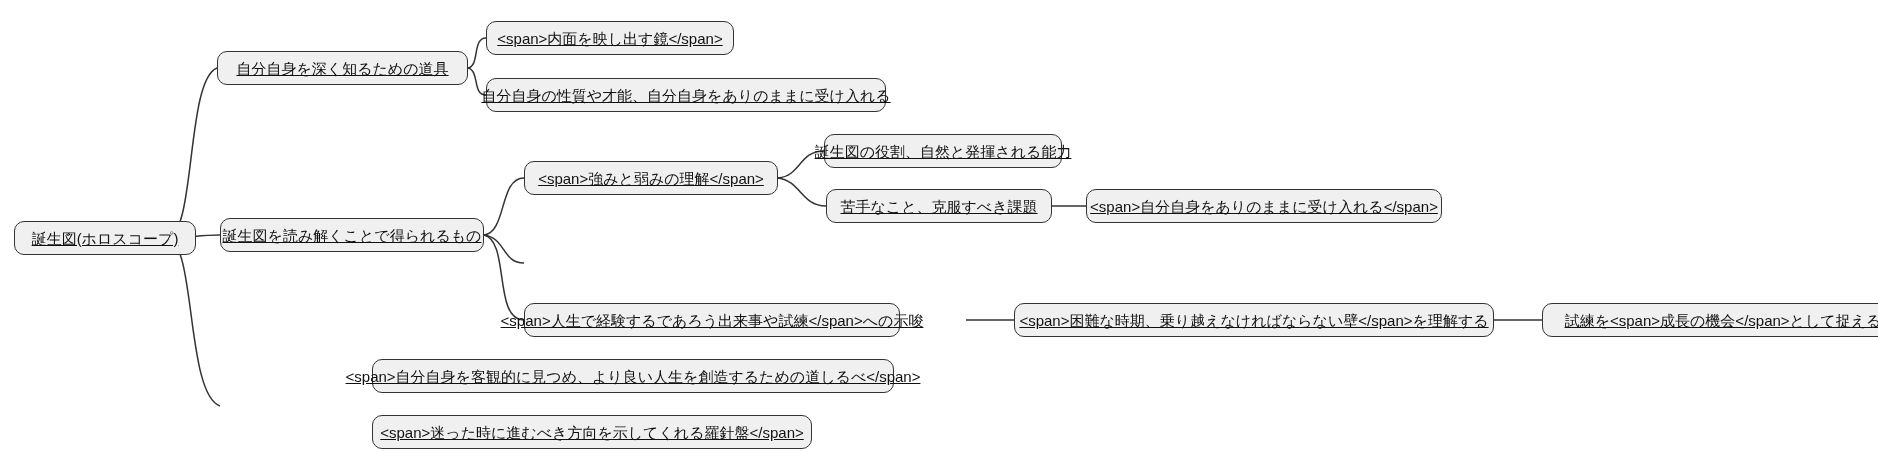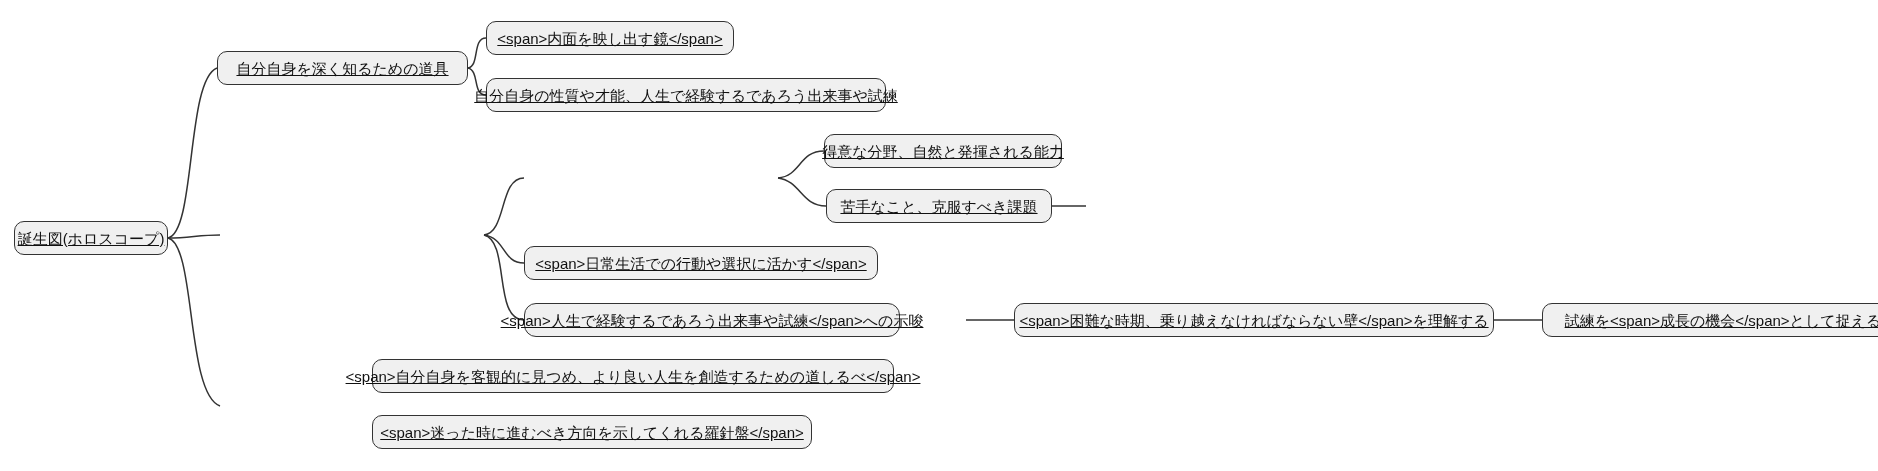--- a/index.html
+++ b/index.html
@@ -58,38 +58,40 @@
     <path d="M 484 235 C 507 232, 499 178, 524 178"></path>
     <path d="M 484 235 C 506 238, 502 263, 524 263"></path>
     <path d="M 484 235 C 510 241, 493 320, 524 320"></path>
     <path d="M 778 178 C 801 176, 799 151, 824 151"></path>
     <path d="M 778 178 C 801 181, 801 206, 826 206"></path>
     <path d="M 1040 206 C 1056 206, 1070 206, 1086 206"></path>
     <path d="M 966 320 C 982 320, 998 320, 1014 320"></path>
     <path d="M 1494 320 C 1510 320, 1526 320, 1542 320"></path>
   </svg>
 
-  <div class="node" style="left:14px; top:221px; width:154px;">誕生図(ホロスコープ)</div>
+  <div class="node" style="left:14px; top:221px; width:182px;">誕生図(ホロスコープ)</div>
 
   <div class="node" style="left:217px; top:51px; width:251px;">自分自身を深く知るための道具</div>
 
   <div class="node" style="left:486px; top:21px; width:248px;">&lt;span&gt;内面を映し出す鏡&lt;/span&gt;</div>
 
-  <div class="node" style="left:486px; top:78px; width:400px;">自分自身の性質や才能、人生で経験するであろう出来事や試練</div>
+  <div class="node" style="left:486px; top:78px; width:400px;">自分自身の性質や才能、自分自身をありのままに受け入れる</div>
 
+  <div class="node" style="left:220px; top:218px; width:264px;">誕生図を読み解くことで得られるもの</div>
 
+  <div class="node" style="left:524px; top:161px; width:254px;">&lt;span&gt;強みと弱みの理解&lt;/span&gt;</div>
 
-  <div class="node" style="left:824px; top:134px; width:238px;">得意な分野、自然と発揮される能力</div>
+  <div class="node" style="left:824px; top:134px; width:238px;">誕生図の役割、自然と発揮される能力</div>
 
   <div class="node" style="left:826px; top:189px; width:226px;">苦手なこと、克服すべき課題</div>
 
+  <div class="node" style="left:1086px; top:189px; width:356px;">&lt;span&gt;自分自身をありのままに受け入れる&lt;/span&gt;</div>
 
-  <div class="node" style="left:524px; top:246px; width:354px;">&lt;span&gt;日常生活での行動や選択に活かす&lt;/span&gt;</div>
 
-  <div class="node" style="left:524px; top:303px; width:376px;border-radius:12px;">&lt;span&gt;人生で経験するであろう出来事や試練&lt;/span&gt;への示唆</div>
+  <div class="node" style="left:524px; top:303px; width:376px;">&lt;span&gt;人生で経験するであろう出来事や試練&lt;/span&gt;への示唆</div>
 
   <div class="node" style="left:1014px; top:303px; width:480px;">&lt;span&gt;困難な時期、乗り越えなければならない壁&lt;/span&gt;を理解する</div>
 
   <div class="node" style="left:1542px; top:303px; width:362px;">試練を&lt;span&gt;成長の機会&lt;/span&gt;として捉える</div>
 
 
   <div class="node" style="left:372px; top:359px; width:522px;">&lt;span&gt;自分自身を客観的に見つめ、より良い人生を創造するための道しるべ&lt;/span&gt;</div>
 
   <div class="node" style="left:372px; top:415px; width:440px;">&lt;span&gt;迷った時に進むべき方向を示してくれる羅針盤&lt;/span&gt;</div>
 

